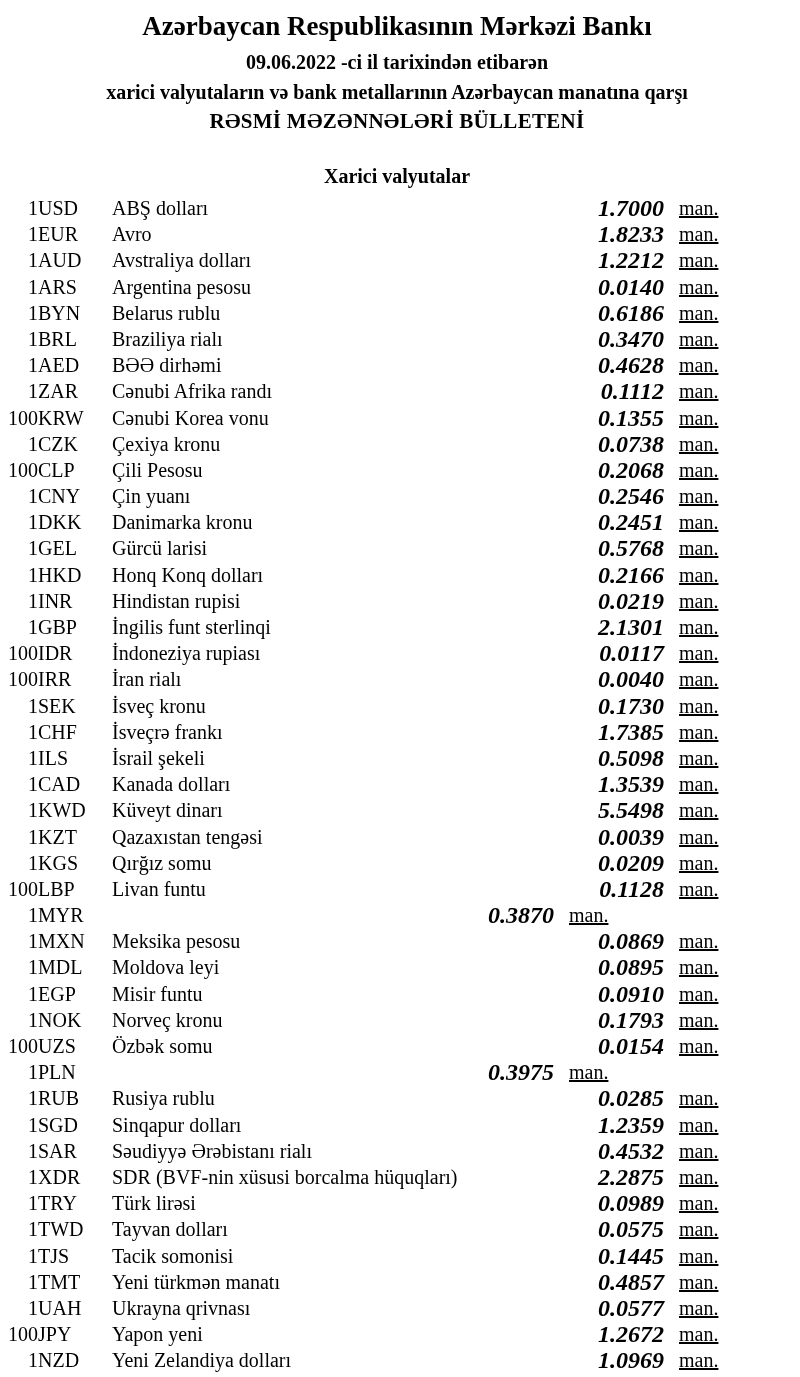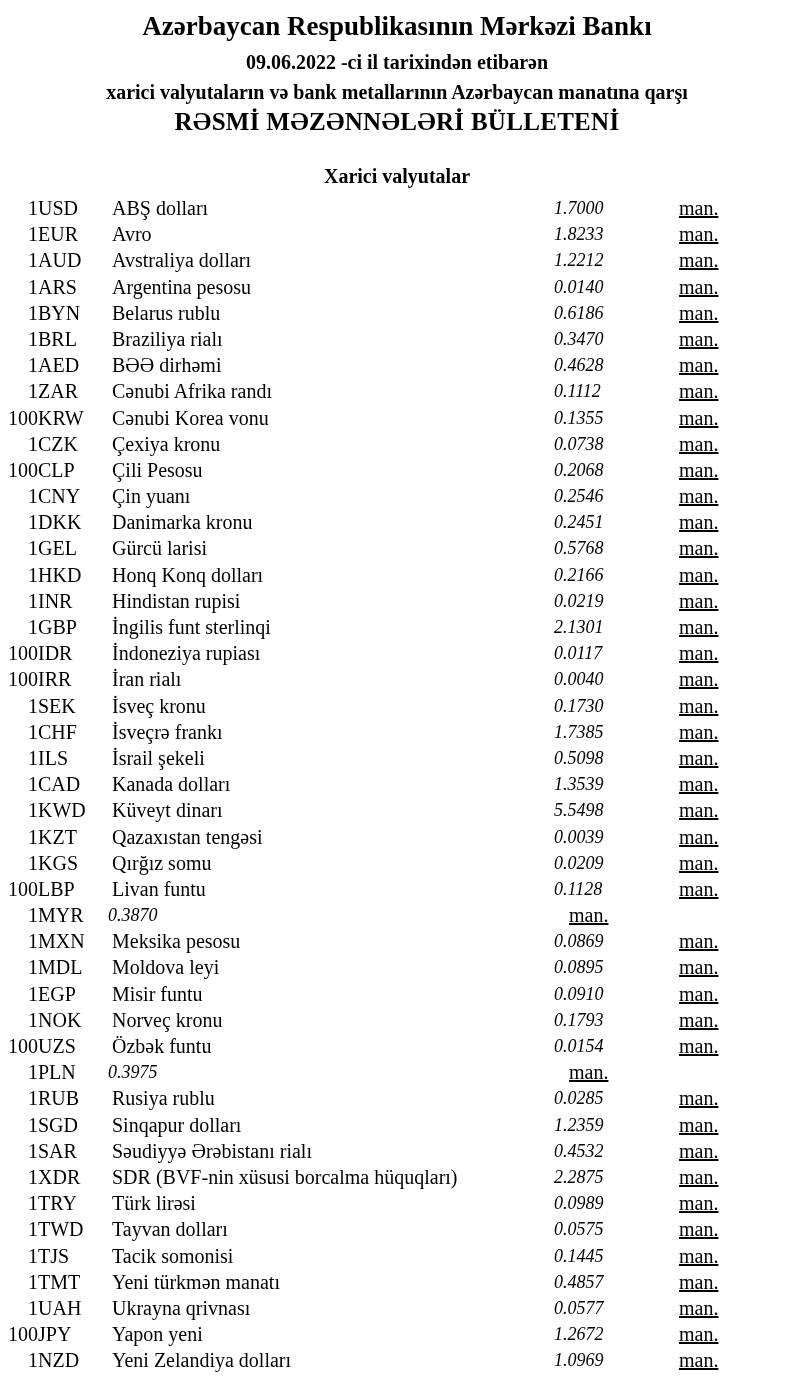--- a/index.html
+++ b/index.html
@@ -32,21 +32,21 @@
     line-height: 26px;
     margin-top: 6px;
   }
   .subject-line {
     font-size: 20px;
     font-weight: bold;
     line-height: 26px;
     margin-top: 4px;
   }
   .bulletin-line {
-    font-size: 25px;
+    font-size: 21px;
     font-weight: bold;
     line-height: 27px;
     margin-top: 3px;
     letter-spacing: 0.3px;
     text-align: center;
   }
   .section-title {
     margin-top: 28px;
     padding-left: 42px;
     text-align: center;
@@ -70,24 +70,24 @@
     text-align: right;
   }
   .cell-code {
     text-align: left;
   }
   .cell-name {
     padding-left: 4px;
     overflow: hidden;
   }
   .cell-rate {
-    text-align: left;
-    font-weight: normal;
+    text-align: right;
+    font-weight: bold;
     font-style: italic;
-    font-size: 18px;
+    font-size: 24px;
   }
   .cell-unit {
     padding-left: 15px;
     text-decoration: underline;
   }
 </style>
 </head>
 <body>
 
 <div class="page">
@@ -322,21 +322,21 @@
       <div class="row">
         <span class="cell-qty">1</span>
         <span class="cell-code">NOK</span>
         <span class="cell-name">Norveç kronu</span>
         <span class="cell-rate">0.1793</span>
         <span class="cell-unit">man.</span>
       </div>
       <div class="row">
         <span class="cell-qty">100</span>
         <span class="cell-code">UZS</span>
-        <span class="cell-name">Özbək funtu</span>
+        <span class="cell-name">Özbək somu</span>
         <span class="cell-rate">0.0154</span>
         <span class="cell-unit">man.</span>
       </div>
       <div class="row">
         <span class="cell-qty">1</span>
         <span class="cell-code">PLN</span>
         <span class="cell-rate">0.3975</span>
         <span class="cell-unit">man.</span>
       </div>
       <div class="row">

